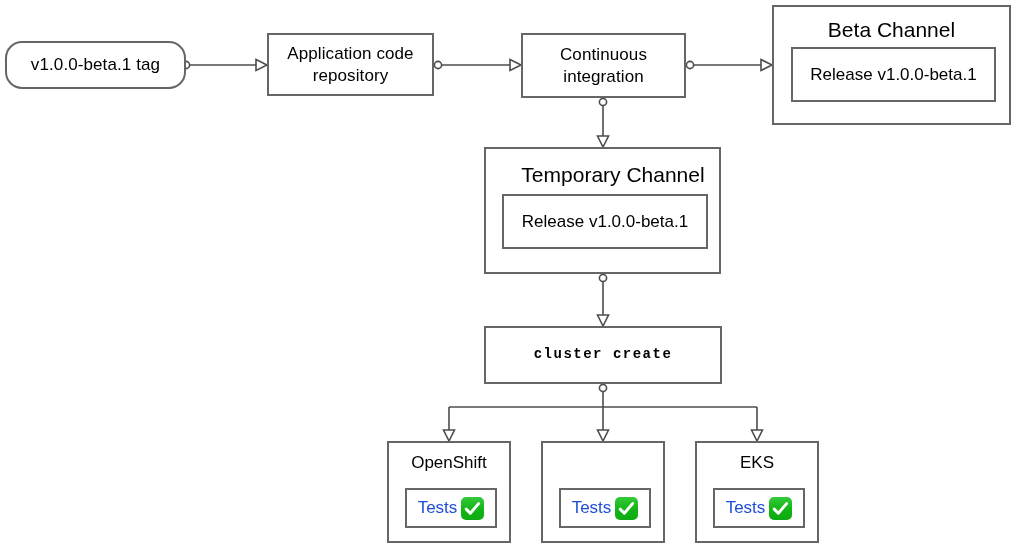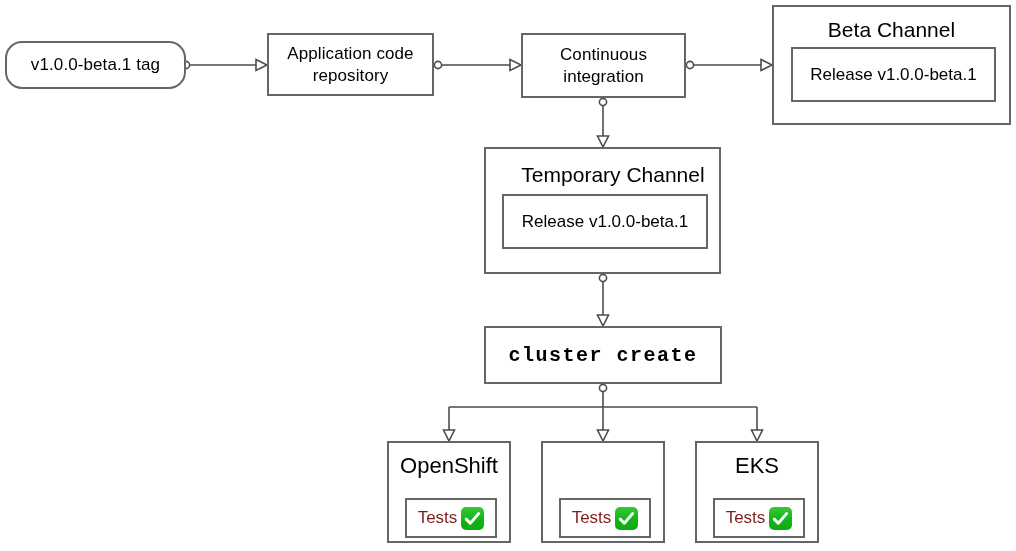--- a/index.html
+++ b/index.html
@@ -30,21 +30,21 @@
     justify-content: center;
     text-align: center;
     color: #000000;
     font-size: 17px;
     line-height: 1.25;
     letter-spacing: 0.1px;
   }
   .node.mono {
     font-family: "Liberation Mono", "DejaVu Sans Mono", monospace;
     font-weight: bold;
-    font-size: 20px;
+    font-size: 14px;
     letter-spacing: 1.5px;
   }
   
   .container-node {
     position: absolute;
     box-sizing: border-box;
     border: 2px solid #666666;
     background: #ffffff;
   }
   .container-label {
@@ -67,35 +67,34 @@
     color: #000000;
     font-size: 17px;
     white-space: nowrap;
   }
   
   .platform-label {
     position: absolute;
     left: 0;
     right: 0;
     text-align: center;
-    font-size: 22px;
+    font-size: 17px;
     color: #000000;
   }
   .tests-box {
     position: absolute;
     box-sizing: border-box;
     border: 2px solid #666666;
     background: #ffffff;
     display: flex;
     align-items: center;
     justify-content: center;
     gap: 4px;
     font-size: 17px;
-    color: #7f1d1d;
-    margin-top: 10px;
+    color: #1d4ed8;
   }
   
   .check-badge {
     width: 23px;
     height: 23px;
     border-radius: 5px;
     background: linear-gradient(180deg, #36c93b 0%, #12b515 55%, #0faa12 100%);
     display: inline-flex;
     align-items: center;
     justify-content: center;

